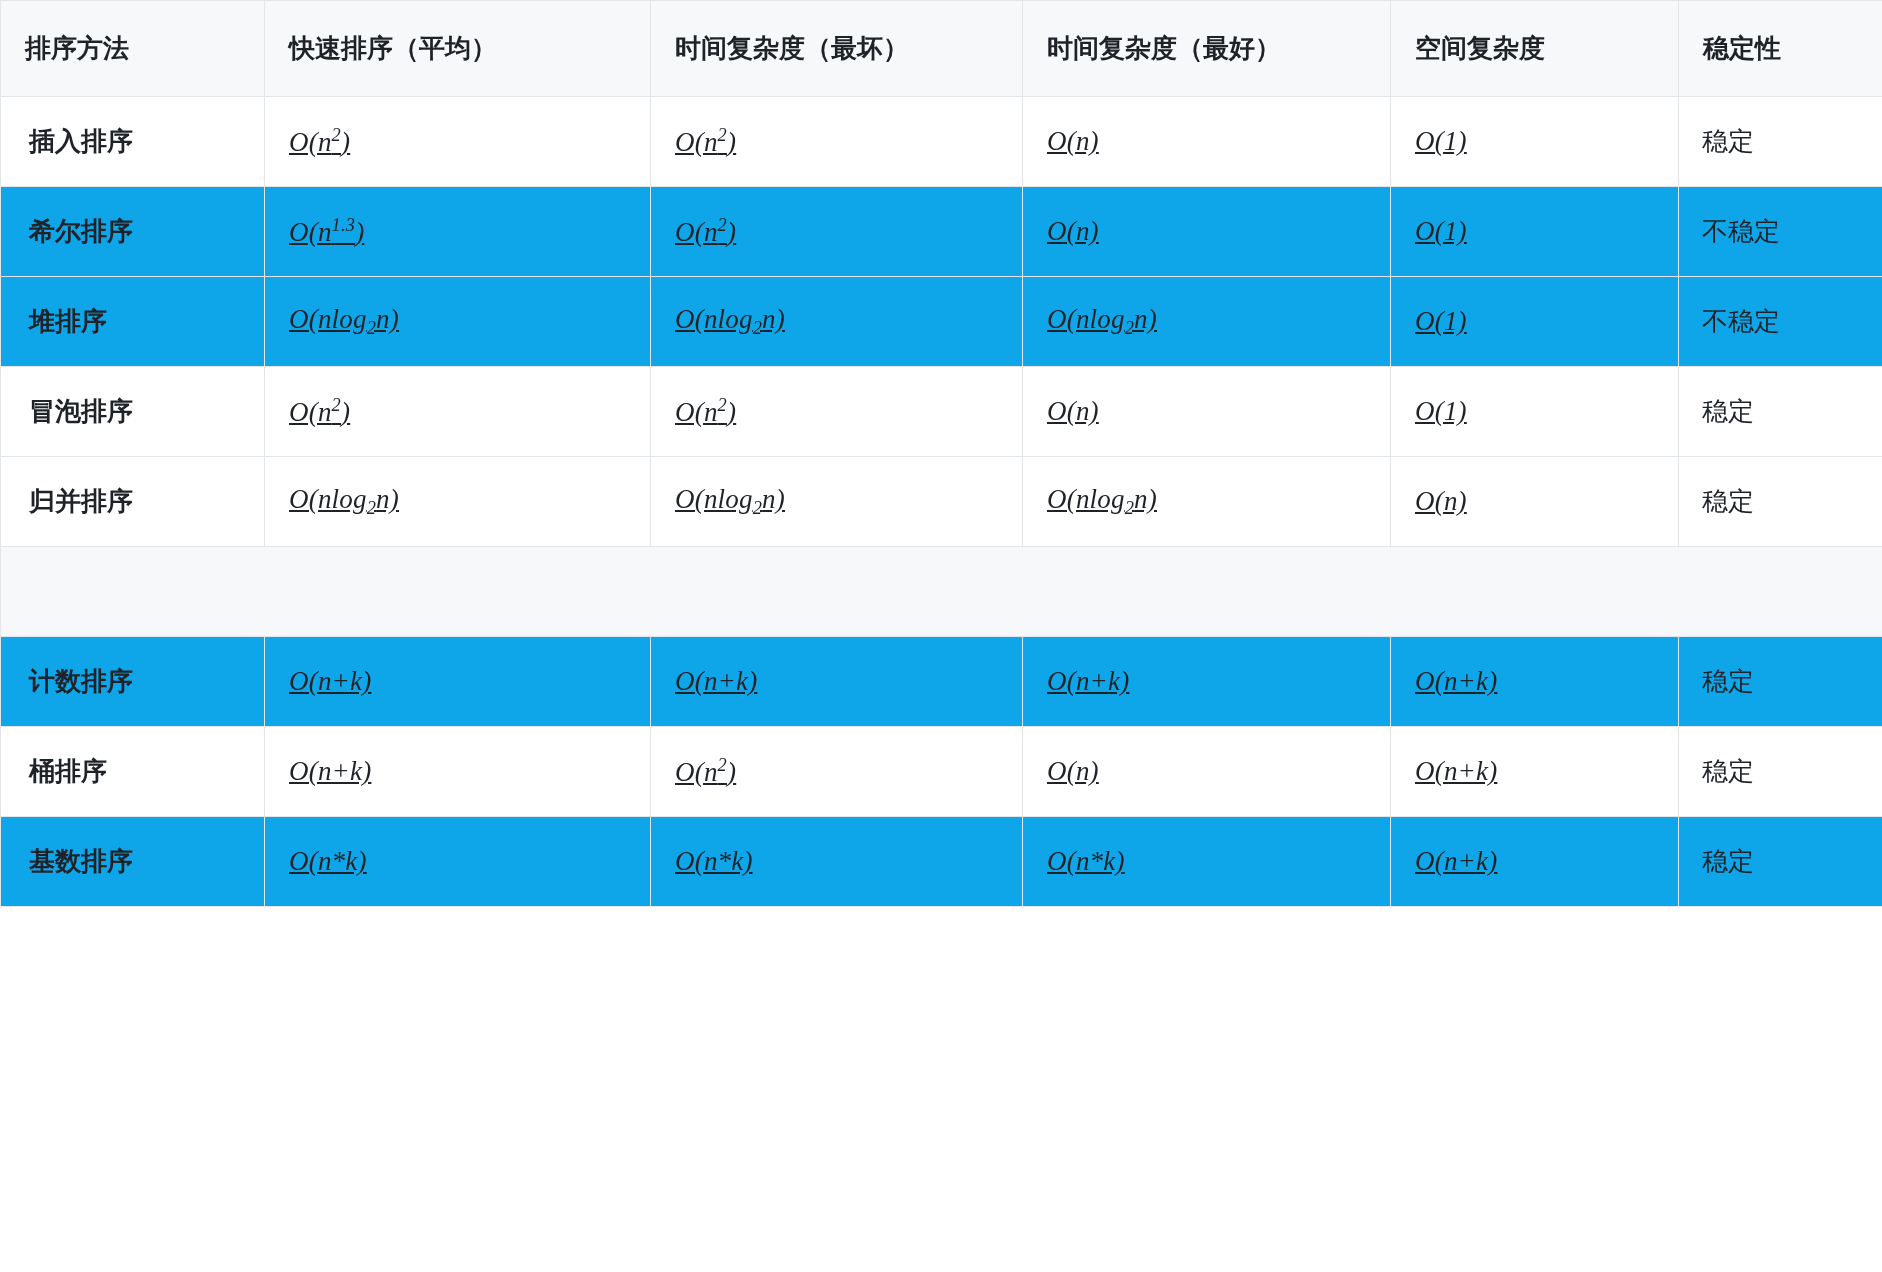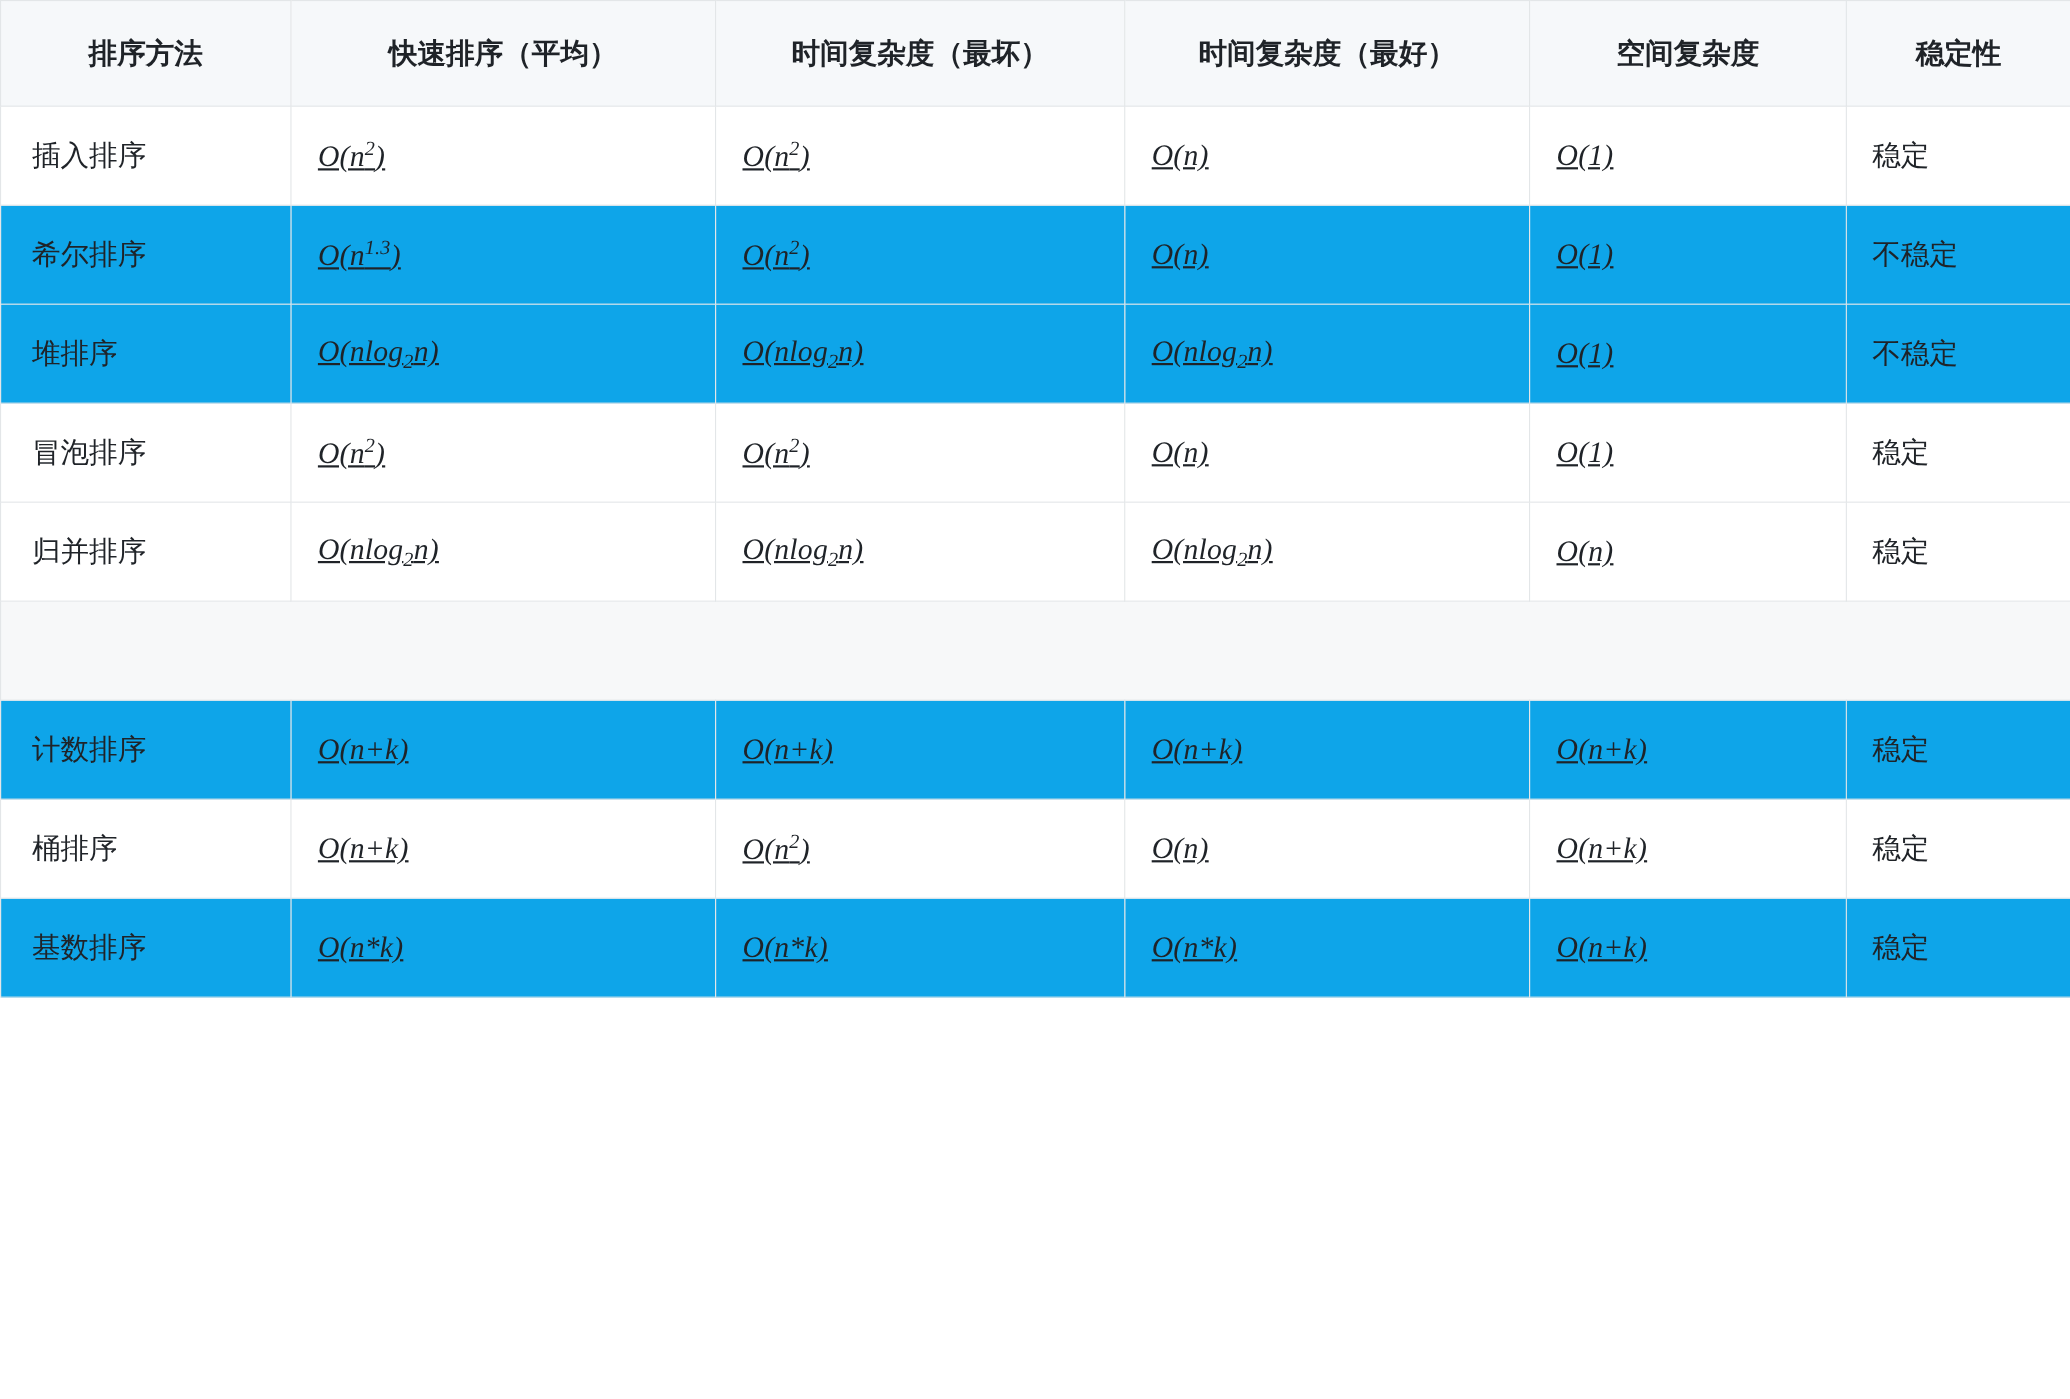--- a/index.html
+++ b/index.html
@@ -40,33 +40,32 @@
     box-sizing: border-box;
   }
   table.cmp thead th {
     background: #f6f8fa;
     font-weight: 700;
     font-size: 26px;
     color: #1f2328;
     padding-top: 20px;
     padding-bottom: 20px;
     height: 96px;
-    text-align: center;
   }
   table.cmp tbody tr {
     height: 90px;
   }
   table.cmp tbody tr.odd td {
     background: #ffffff;
   }
   table.cmp tbody tr.even td {
     background: #0ea5e9;
   }
   table.cmp tbody td.method {
-    font-weight: 400;
+    font-weight: 700;
     font-size: 26px;
     padding-left: 28px;
   }
   table.cmp tbody td.formula {
     font-style: italic;
     font-family: "Liberation Serif", "DejaVu Serif", serif;
     font-size: 27px;
     letter-spacing: .2px;
     text-decoration: underline;
   }

